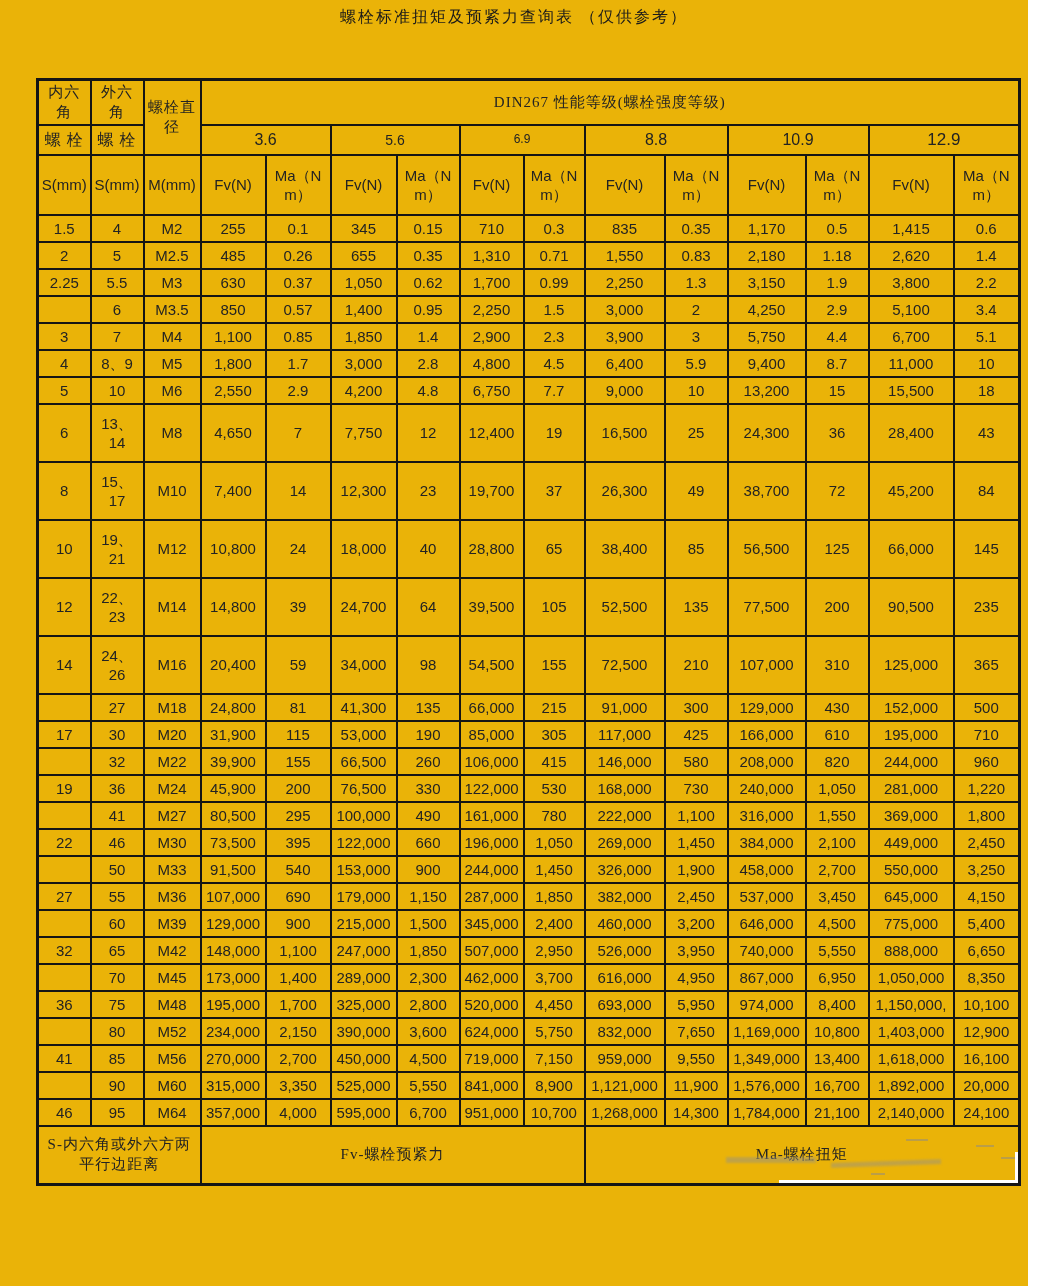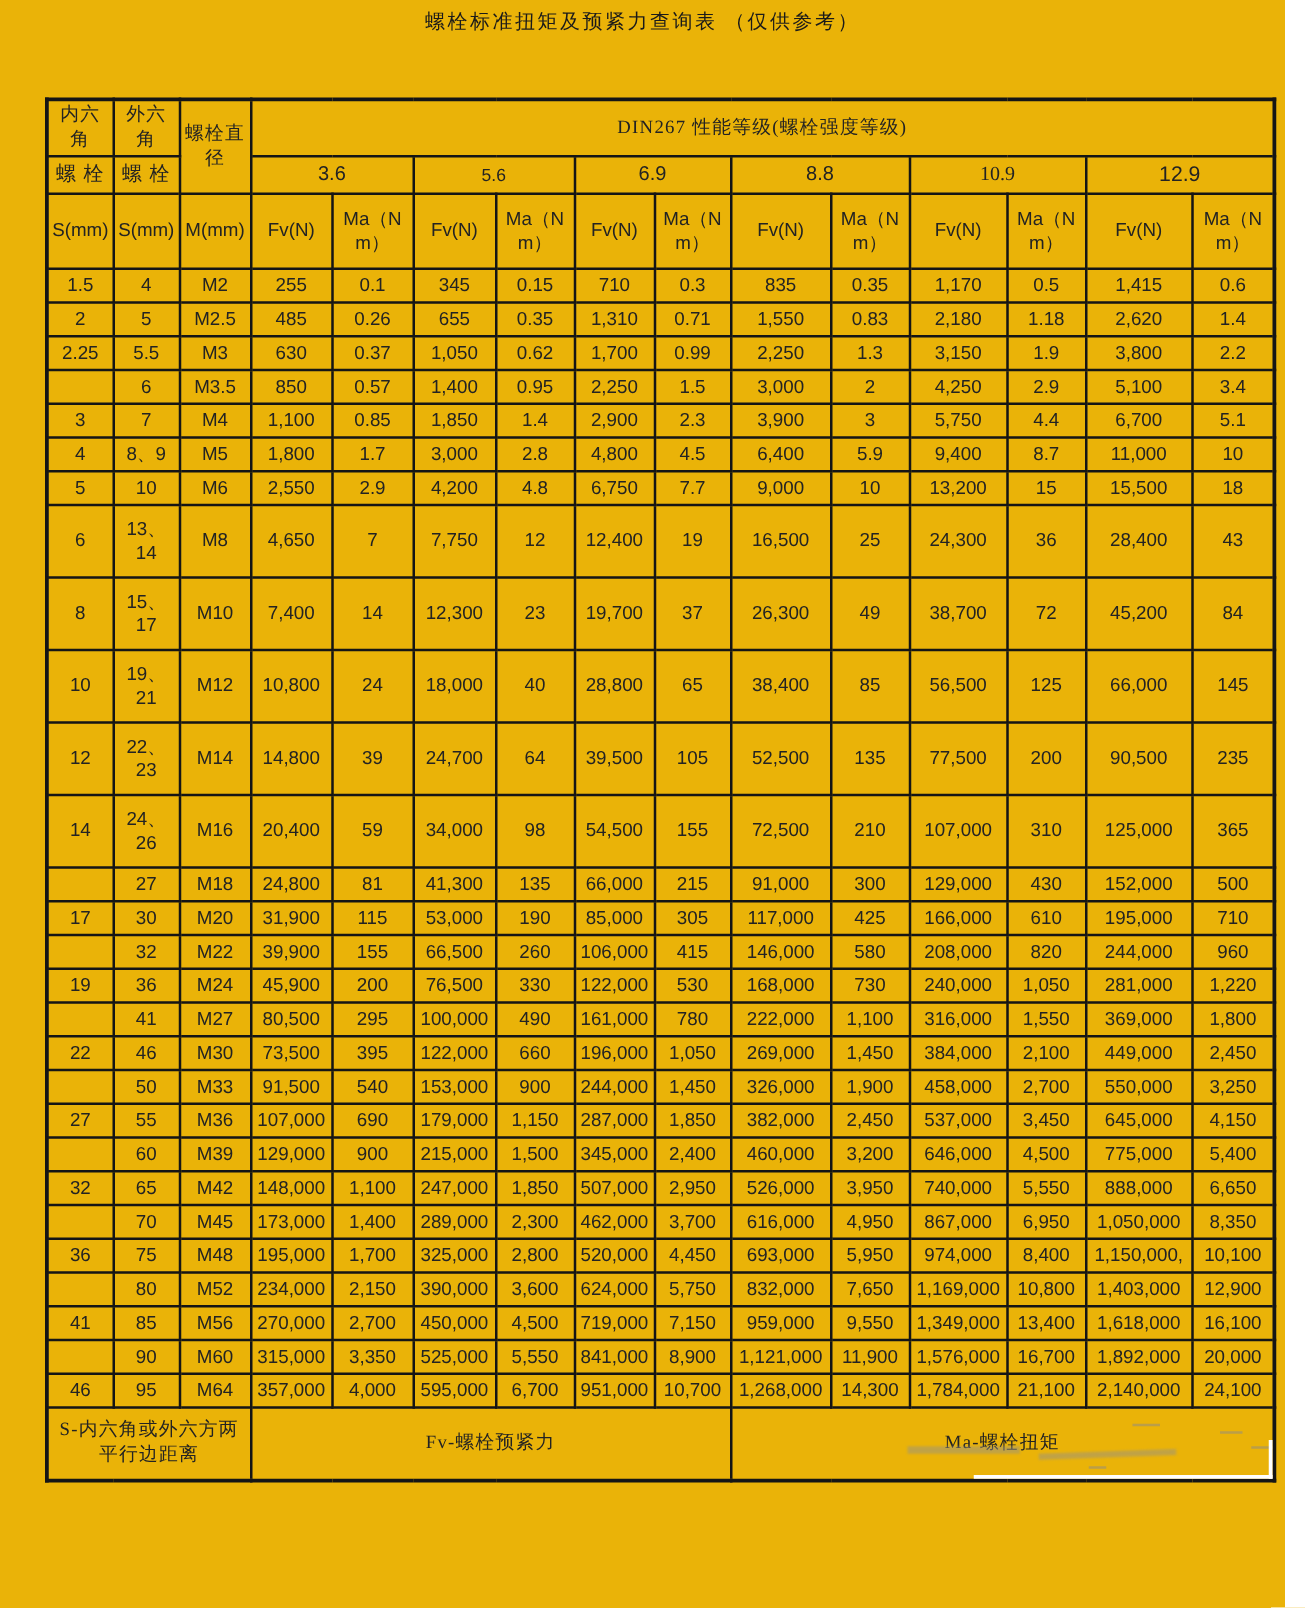--- a/index.html
+++ b/index.html
@@ -68,23 +68,23 @@
         <th class="zh">内六角</th>
         <th class="zh">外六角</th>
         <th class="zh" rowspan="2">螺栓直径</th>
         <th class="zh din-cell" colspan="12">DIN267 性能等级(螺栓强度等级)</th>
       </tr>
       <tr class="hr2" id="grade-row">
         <th class="zh">螺 栓</th>
         <th class="zh">螺 栓</th>
       <th colspan="2" style="font-size: 16px;">3.6</th>
           <th colspan="2" style="font-size: 14px;">5.6</th>
-          <th colspan="2" style="font-size: 16px;">6.9</th>
+          <th colspan="2" style="font-size: 12px;">6.9</th>
           <th colspan="2" style="font-size: 16px;">8.8</th>
-          <th colspan="2" style="font-size: 16px; font-family: Liberation Serif, serif;">10.9</th>
+          <th colspan="2" style="font-size: 16px;">10.9</th>
           <th colspan="2" style="font-size: 17px;">12.9</th>
         </tr>
       <tr class="hr3" id="fvma-row">
         <th>S(mm)</th>
         <th>S(mm)</th>
         <th>M(mm)</th>
       <th>Fv(N)</th>
           <th>Ma（N m）</th>
           <th>Fv(N)</th>
           <th>Ma（N m）</th>

